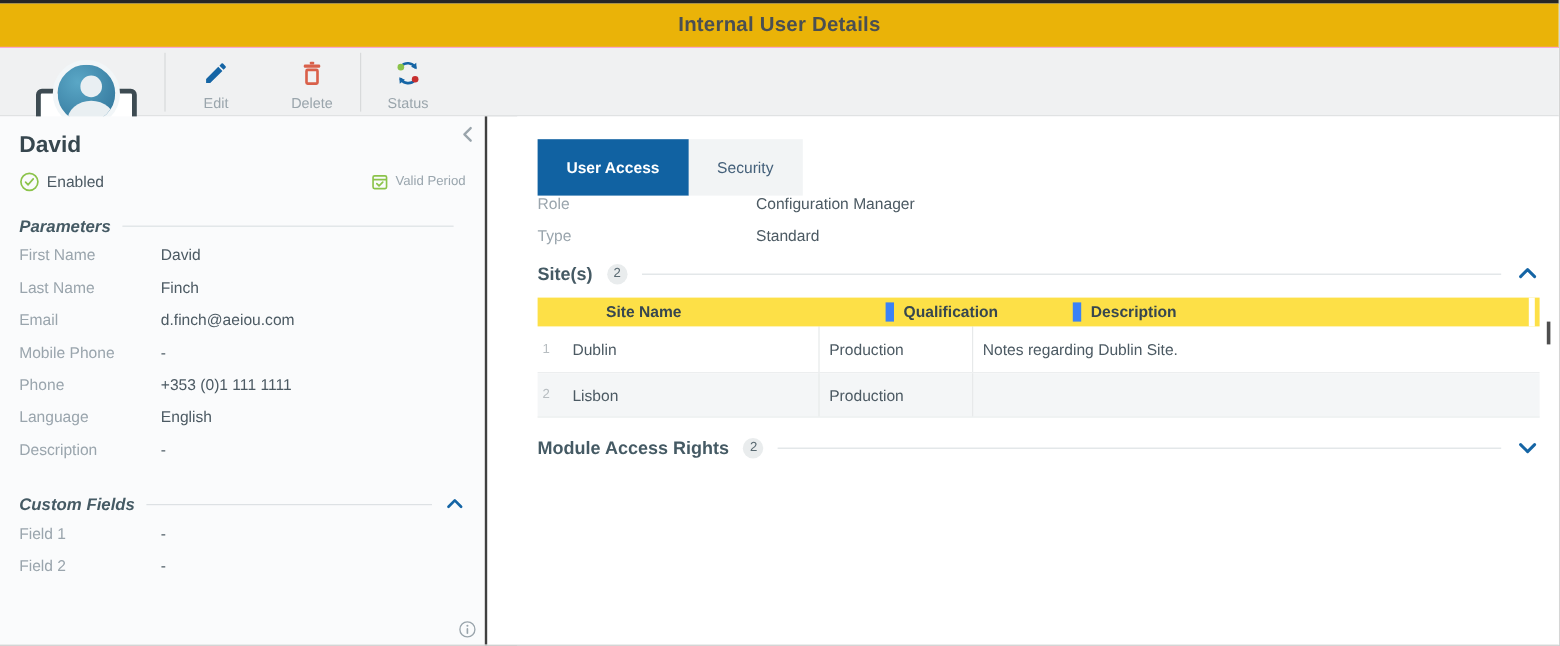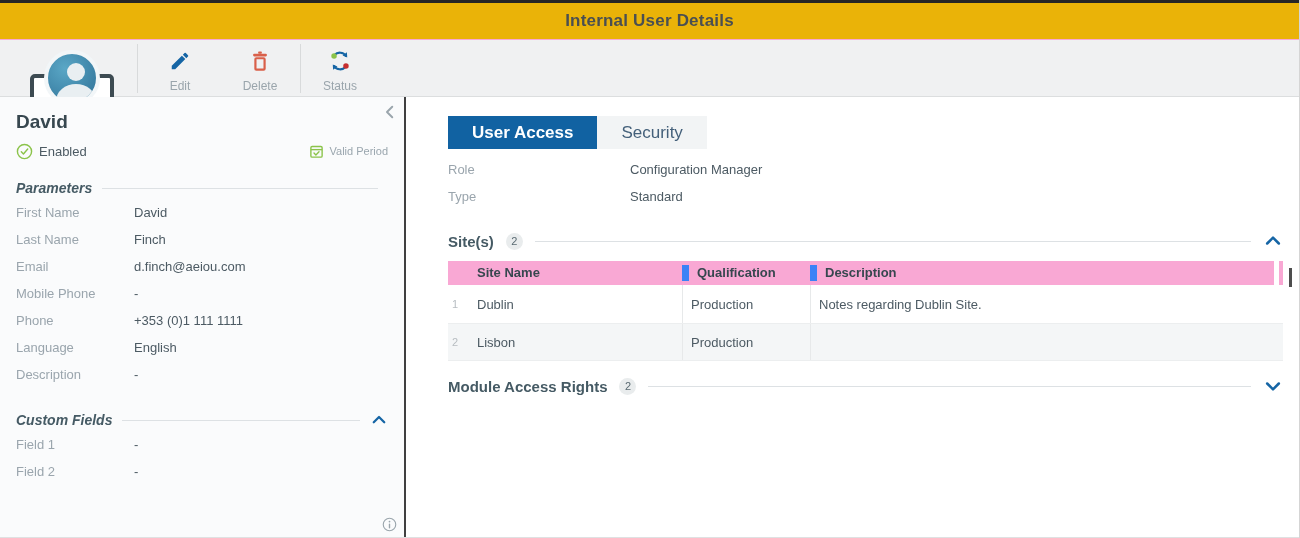--- a/index.html
+++ b/index.html
@@ -76,43 +76,43 @@
   .kv-row { display:flex; height:27px; align-items:flex-start; }
   .kv-label { width:118px; font-size:13px; color:#9aa5ad; }
   .kv-value { font-size:13px; color:#4c5a63; }
   .collapse-left {
     position:absolute; top:6px; right:5px; width:18px; height:18px; cursor:pointer;
   }
   .info-btn { position:absolute; bottom:6px; right:7px; width:15px; height:15px; cursor:pointer; }
   
   .tab-bar { display:flex; height:29px; }
   .tab {
-    height:33px; display:flex; align-items:center; justify-content:center;
-    font-size:17px; cursor:pointer; padding:0 24px;
+    height:47px; display:flex; align-items:center; justify-content:center;
+    font-size:13px; cursor:pointer; padding:0 24px;
   }
   .tab.active { background:#1162a2; color:#ffffff; font-weight:bold; min-width:113px; }
   .tab.inactive { background:#f2f4f5; color:#44607a; min-width:90px; }
   .detail-list { margin-top:11px; }
   .detail-row { display:flex; height:27px; align-items:center; }
   .detail-label { width:182px; font-size:13px; color:#9aa5ad; }
   .detail-value { font-size:13px; color:#4c5a63; }
   .group-head { display:flex; align-items:center; height:18px; }
   .group-title { font-size:15px; font-weight:bold; color:#455a64; white-space:nowrap; }
   .count-badge {
     margin-left:12px; min-width:17px; height:17px; padding:0 4px; border-radius:9px;
     background:#e9eced; color:#5a6a72; font-size:11px;
     display:flex; align-items:center; justify-content:center;
   }
   .group-head .rule { flex:1; height:1px; background:#dde1e4; margin:0 12px; }
   .group-head .chev { width:20px; height:20px; cursor:pointer; flex:0 0 auto; }
-  .sites-head { margin-top:22px; }
+  .sites-head { margin-top:9px; }
   .module-head { margin-top:16px; }
   
   .sites-table { margin-top:11px; width:100%; }
-  .t-header { position:relative; display:flex; height:24px; background:#f9a8d4; align-items:center; }
+  .t-header { position:relative; display:flex; height:24px; background:#fde047; align-items:center;gap:28px; }
   .t-header .gutter { position:absolute; right:4px; top:0; width:5px; height:24px; background:#ffffff; }
   .th { font-size:13px; font-weight:bold; color:#37474f; border-left:7px solid #3b82f6; padding-left:8px; height:16px; line-height:16px; }
   .th:first-child, .th.no-border { border-left:none; }
   .col-num { width:21px; flex:0 0 aupx; flex:0 0 21px; }
   .col-site { flex:0 0 213px; }
   .col-qual { flex:0 0 128px; }
   .col-desc { flex:1; }
   .t-row { display:flex; align-items:center; border-bottom:1px solid #eceeef; }
   .t-row.r1 { height:39px; background:#ffffff; }
   .t-row.r2 { height:37px; background:#f4f6f7; }

